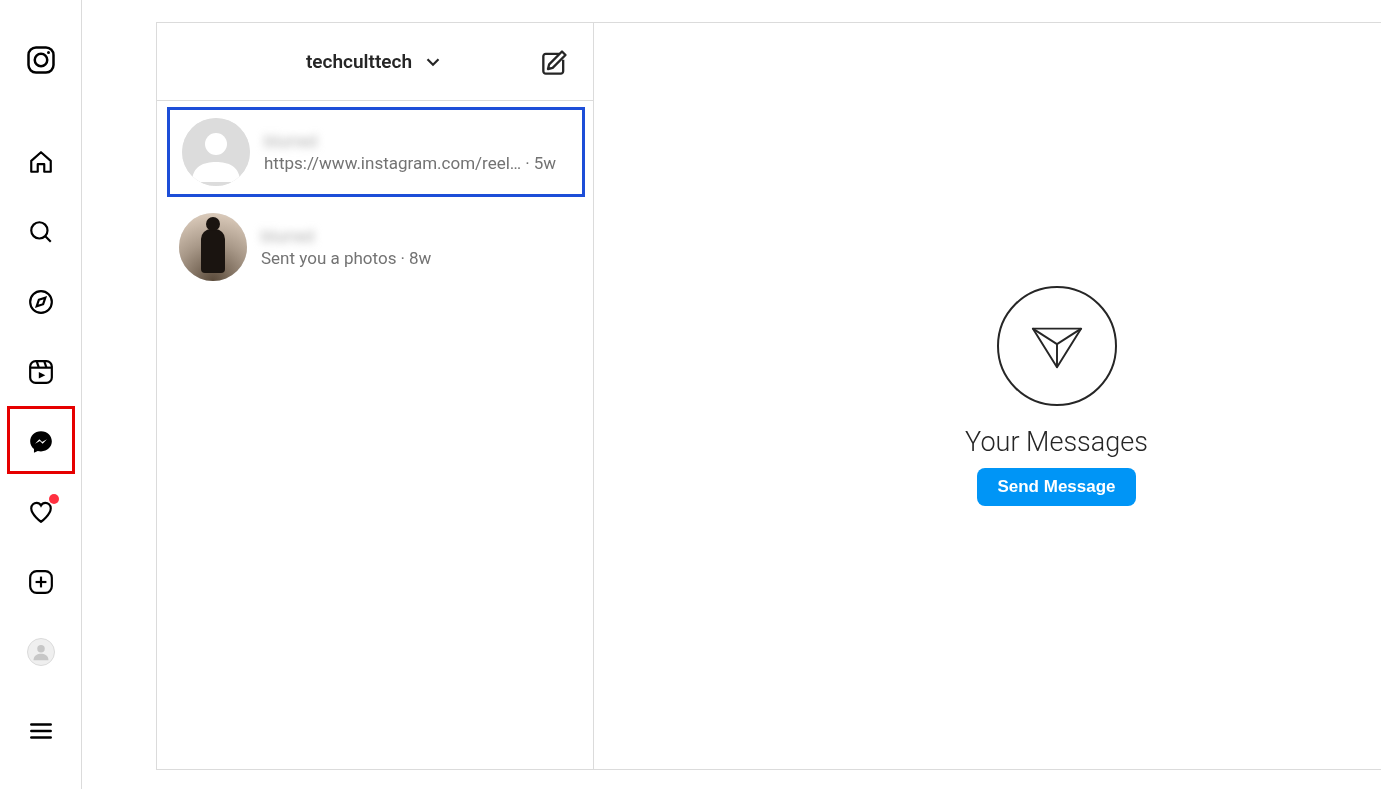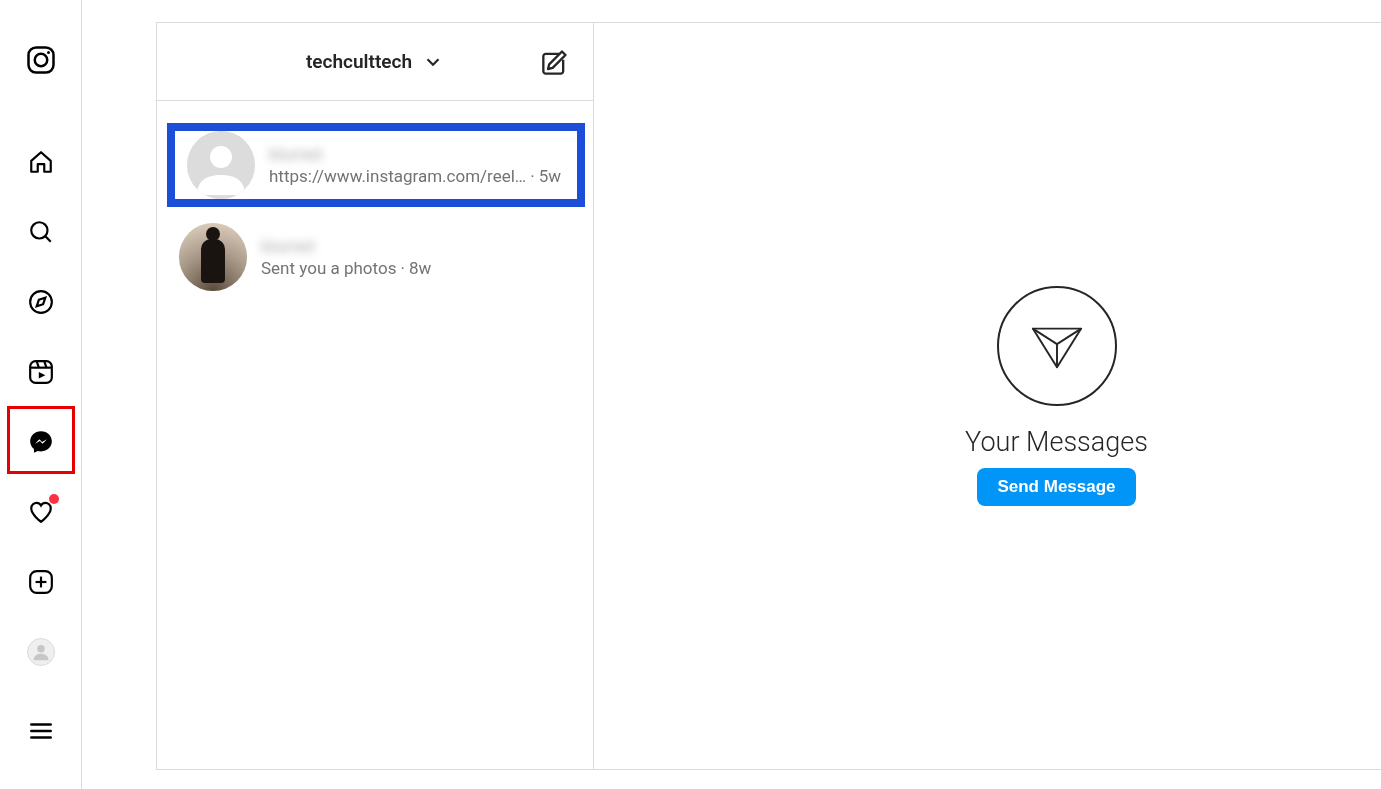--- a/index.html
+++ b/index.html
@@ -111,23 +111,23 @@
 
   .thread-list { flex: 1; overflow: hidden; padding-top: 0; }
   .thread-item {
     display: flex;
     align-items: center;
     padding: 10px 22px;
     cursor: pointer;
     position: relative;
   }
   .thread-item.highlighted {
-    border: 8px solid #1d4ed8;
-    margin: 22px 8px 6px 10px;
-    padding: 0 12px;
+    border: 3px solid #1d4ed8;
+    margin: 6px 8px 6px 10px;
+    padding: 8px 12px;
   }
   .thread-avatar {
     width: 68px; height: 68px;
     border-radius: 50%;
     background: #e0e0e0;
     flex-shrink: 0;
     display: flex; align-items: center; justify-content: center;
     overflow: hidden;
     margin-right: 14px;
   }

